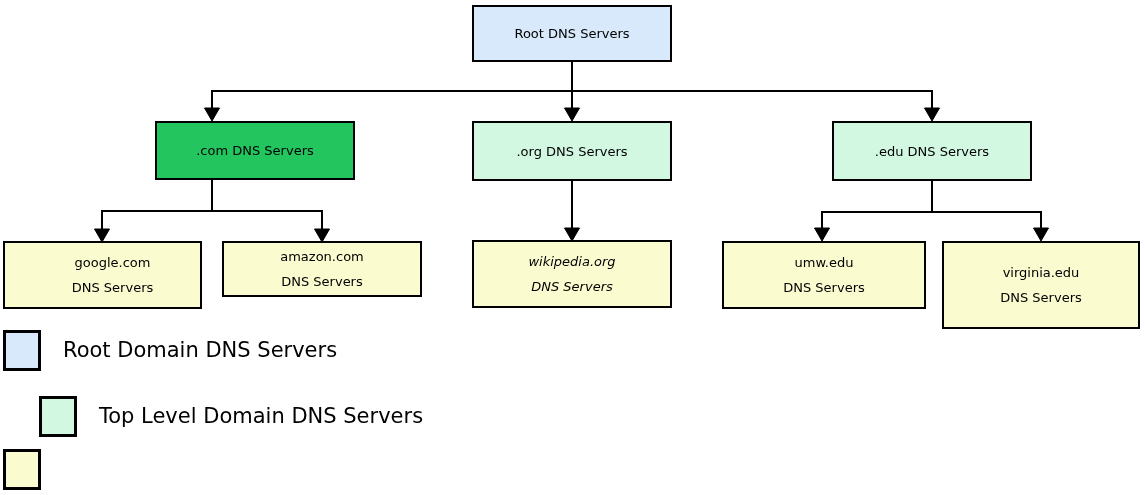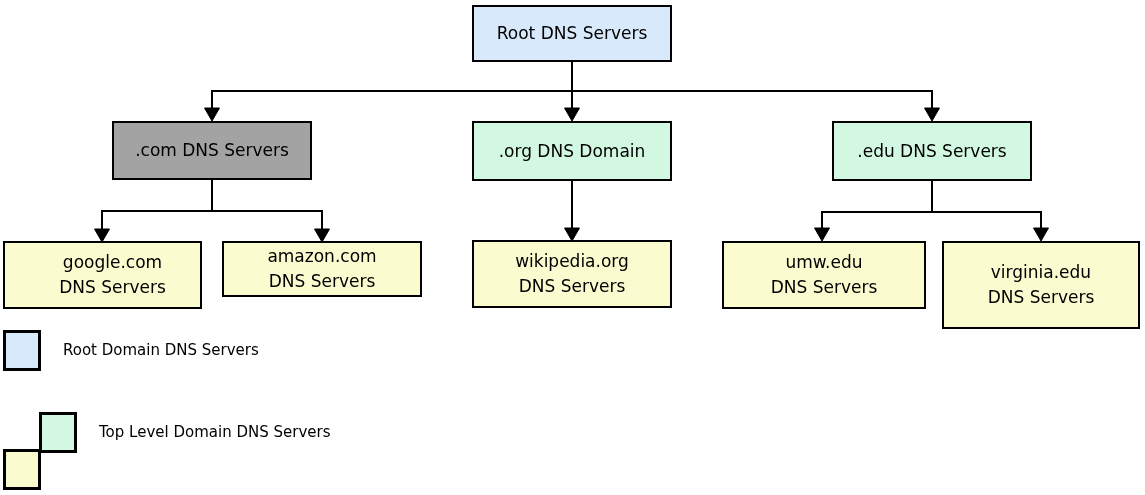--- a/index.html
+++ b/index.html
@@ -32,52 +32,52 @@
     stroke: #000000;
   }
   .node {
     position: absolute;
     box-sizing: border-box;
     border: 2px solid #000000;
     display: flex;
     align-items: center;
     justify-content: center;
     text-align: center;
-    font-size: 17px;
+    font-size: 13px;
     line-height: 25px;
     white-space: pre-line;
   }
   .node-root     { left: 472px; top: 5px;   width: 200px; height: 57px; }
   .node-com      { left: 112px; top: 121px; width: 200px; height: 59px; }
   .node-org      { left: 472px; top: 121px; width: 200px; height: 60px; }
   .node-edu      { left: 832px; top: 121px; width: 200px; height: 60px; }
   .node-google   { left: 3px;   top: 241px; width: 199px; height: 68px; padding-left: 20px; }
   .node-amazon   { left: 222px; top: 241px; width: 200px; height: 56px; }
   .node-wikipedia{ left: 472px; top: 240px; width: 200px; height: 68px; }
   .node-umw      { left: 722px; top: 241px; width: 204px; height: 68px; }
   .node-virginia { left: 942px; top: 241px; width: 198px; height: 88px; }
   .legend-row {
     position: absolute;
     left: 3px;
     display: flex;
     align-items: center;
     gap: 22px;
   }
   .legend-row-0 { top: 330px; }
-  .legend-row-1 { top: 412px; padding-left: 36px; }
+  .legend-row-1 { top: 396px; padding-left: 36px; }
   .legend-row-2 { top: 449px; }
   .legend-swatch {
     box-sizing: border-box;
     width: 38px;
     height: 41px;
     border: 3px solid #000000;
     flex: 0 0 auto;
   }
   .legend-label {
-    font-size: 15px;
+    font-size: 21px;
     line-height: 41px;
     white-space: nowrap;
   }
 </style>
 </head>
 <body>
 
 <div class="canvas">
 
   <svg class="connectors" width="1145" height="495" viewBox="0 0 1145 495">
@@ -97,29 +97,29 @@
     <polygon points="564.5,228 579.5,228 572,241"></polygon>
 
     <path d="M932 181 L932 212"></path>
     <path d="M822 229 L822 212 L1041 212 L1041 229"></path>
     <polygon points="814.5,228 829.5,228 822,241"></polygon>
     <polygon points="1033.5,228 1048.5,228 1041,241"></polygon>
   </svg>
 
   <div class="node node-root" style="background-color: rgb(215, 233, 250);">Root DNS Servers</div>
 
-  <div class="node node-com" style="background-color: #a3a3a3;">.com DNS Servers</div>
-  <div class="node node-org" style="background-color: rgb(211, 248, 226);">.org DNS Domain</div>
+  <div class="node node-com" style="background-color: #22c55e; margin-left: 43px;">.com DNS Servers</div>
+  <div class="node node-org" style="background-color: rgb(211, 248, 226);">.org DNS Servers</div>
   <div class="node node-edu" style="background-color: rgb(211, 248, 226);">.edu DNS Servers</div>
 
   <div class="node node-google" style="background-color: rgb(251, 251, 208);">google.com
 DNS Servers</div>
   <div class="node node-amazon" style="background-color: rgb(251, 251, 208);">amazon.com
 DNS Servers</div>
-  <div class="node node-wikipedia" style="background-color: rgb(251, 251, 208);">wikipedia.org
+  <div class="node node-wikipedia" style="background-color: rgb(251, 251, 208); font-style: italic;">wikipedia.org
 DNS Servers</div>
   <div class="node node-umw" style="background-color: rgb(251, 251, 208);">umw.edu
 DNS Servers</div>
   <div class="node node-virginia" style="background-color: rgb(251, 251, 208);">virginia.edu
 DNS Servers</div>
 
   <div class="legend-row legend-row-0">
     <div class="legend-swatch" style="background-color: rgb(215, 233, 250);"></div>
     <span class="legend-label">Root Domain DNS Servers</span>
   </div>

